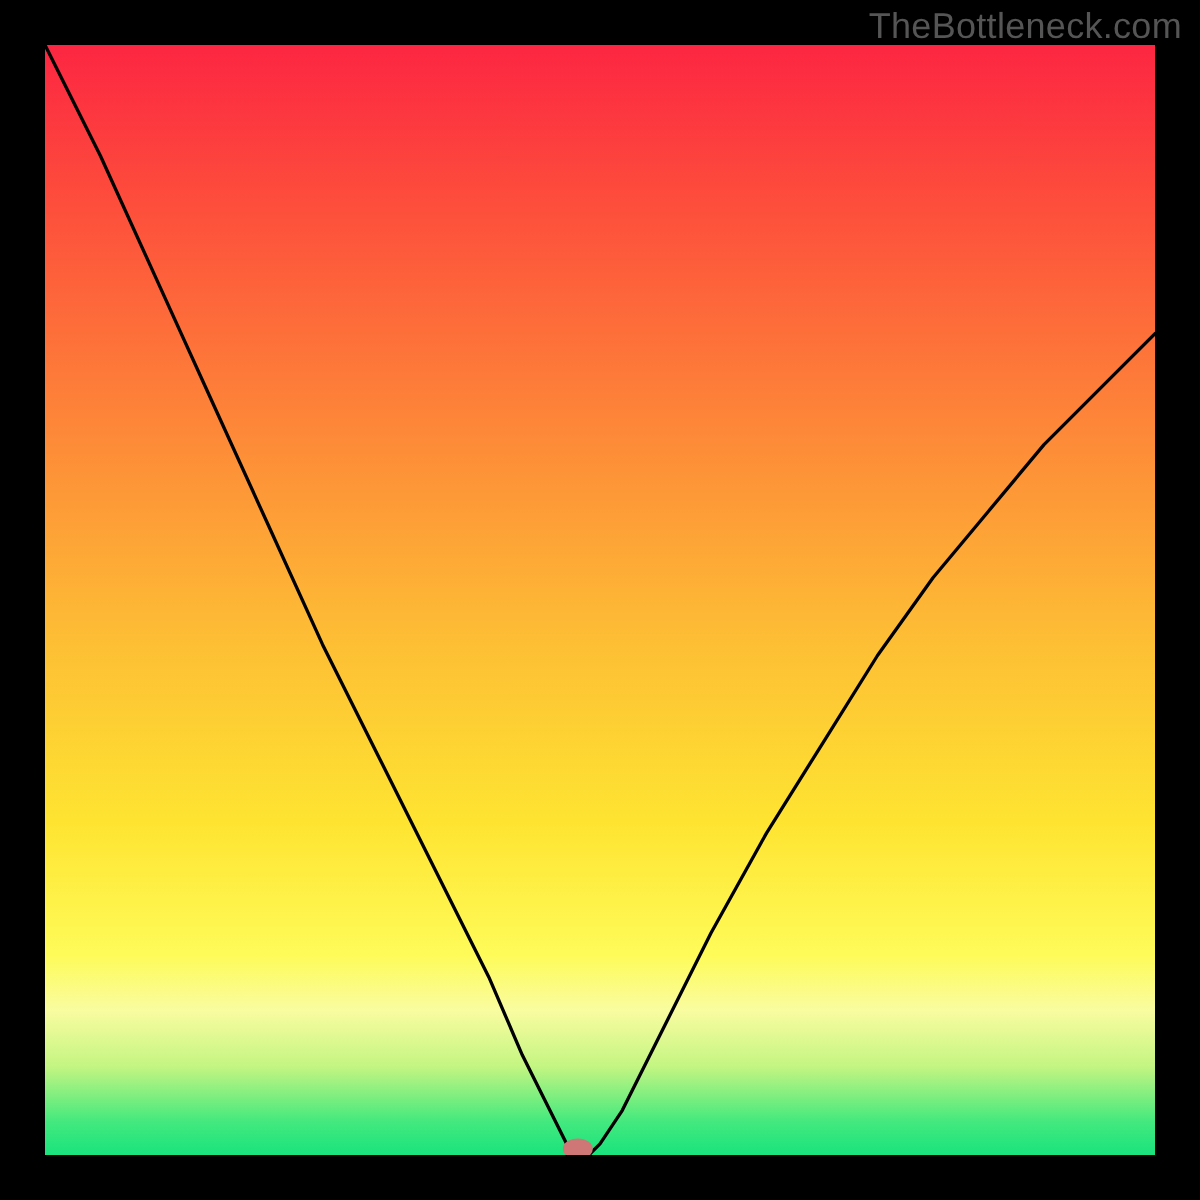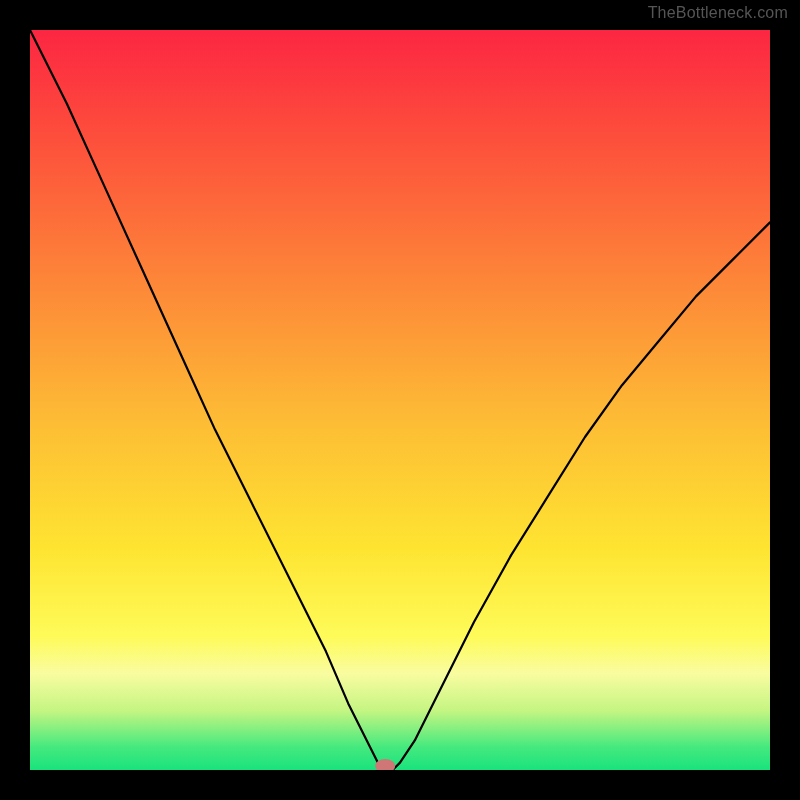--- a/index.html
+++ b/index.html
@@ -15,21 +15,21 @@
     position: relative;
     width: 800px;
     height: 800px;
     background: #000;
   }
   .watermark {
     position: absolute;
     top: 4px;
     right: 12px;
     color: #555;
-    font-size: 16px;
+    font-size: 24px;
     font-weight: 500;
     letter-spacing: 0.2px;
     z-index: 10;
   }
   .plot-area {
     position: absolute;
     left: 30px;
     top: 30px;
     width: 740px;
     height: 740px;

